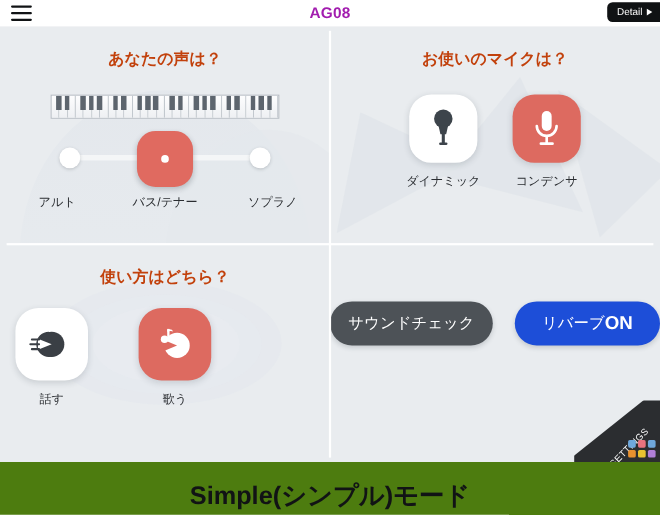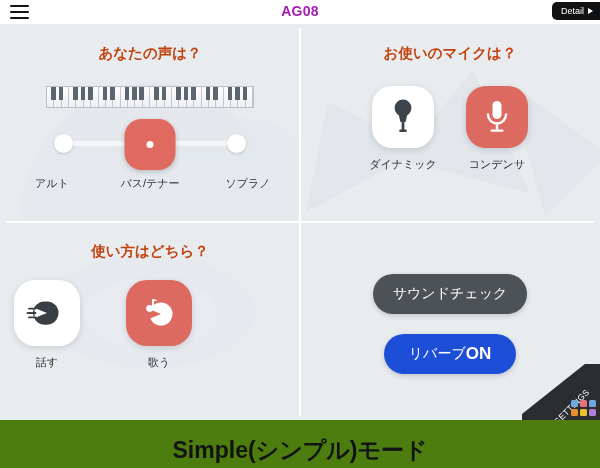--- a/index.html
+++ b/index.html
@@ -208,21 +208,21 @@
 
   .cards-two {
     position: absolute; left: 0; top: 58px; width: 100%;
     display: flex; gap: 18px;
   }
   .card-lg { width: 66px; height: 66px; border-radius: 21px; }
 
   
   .btn-col {
     position: absolute; left: 0; top: 52px; width: 100%;
-    display: flex; flex-direction: column; align-items: center; gap: 20px;
+    display: flex; flex-direction: row; align-items: center; gap: 20px;
   }
   .pill {
     height: 40px; min-width: 132px; padding: 0 20px;
     border-radius: 21px;
     display: flex; align-items: center; justify-content: center;
     color: #ffffff; font-size: 14px;
     box-shadow: 0 2px 5px rgba(40,50,60,.2);
     white-space: nowrap;
   }
   .pill-dark { background: #4d5257; }

